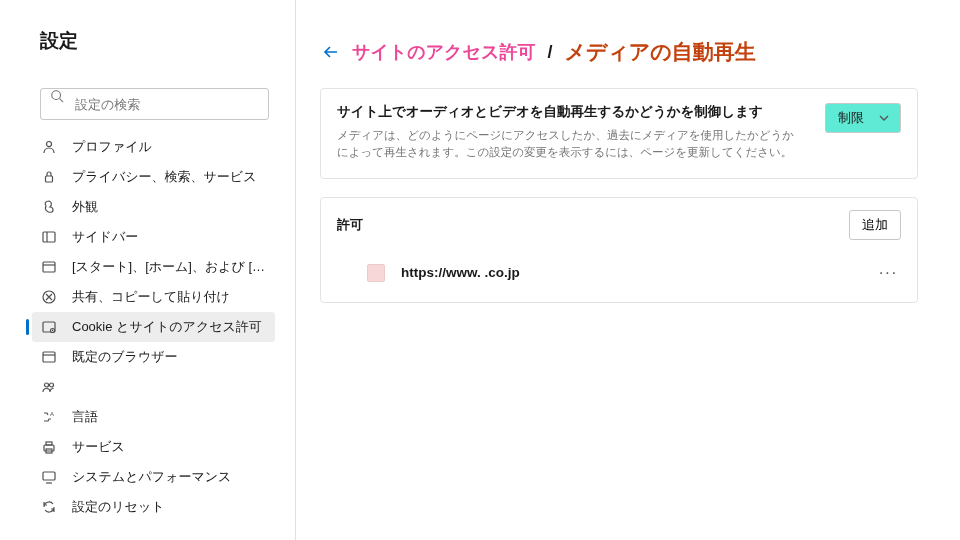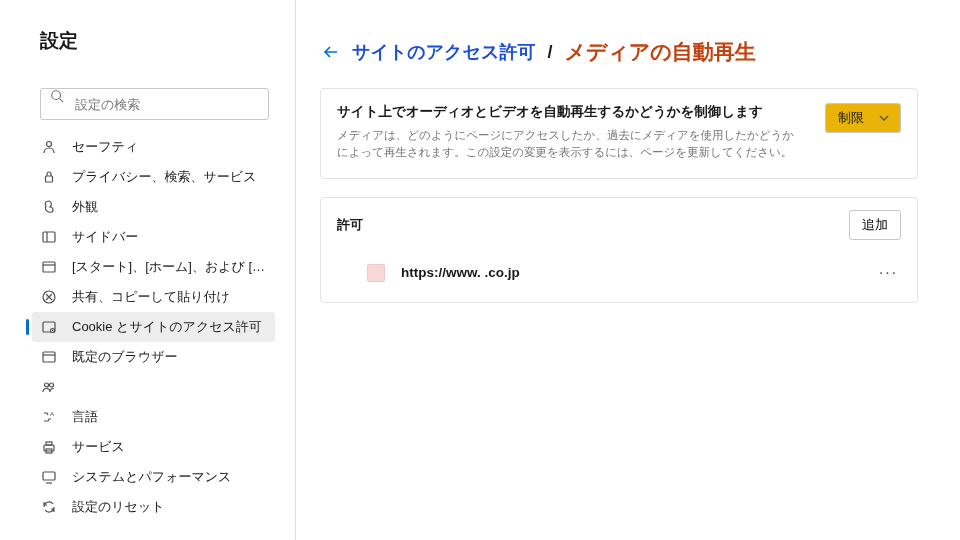--- a/index.html
+++ b/index.html
@@ -102,21 +102,21 @@
     margin-bottom: 22px;
   }
   .back-btn {
     width: 22px; height: 22px;
     display: flex; align-items: center; justify-content: center;
     color: #0070cc;
     cursor: pointer;
     border-radius: 3px;
   }
   .bc-link {
-    color: #1d4ed8;
+    color: #ec4899;
     font-size: 18px;
     font-weight: 600;
     cursor: pointer;
   }
   .bc-sep {
     color: #1a1a1a;
     font-size: 18px;
     font-weight: 600;
     margin: 0 2px;
   }
@@ -152,21 +152,21 @@
   .select-btn {
     display: flex;
     align-items: center;
     gap: 14px;
     border: 1px solid #c8c8c8;
     border-radius: 3px;
     height: 30px;
     padding: 0 10px 0 12px;
     font-size: 13px;
     cursor: pointer;
-    background: #eab308;
+    background: #5eead4;
     white-space: nowrap;
   }
   .chev { width: 12px; height: 12px; color: #555; }
 
   .section-head {
     display: flex;
     align-items: center;
     justify-content: space-between;
     padding: 12px 16px 10px 16px;
   }
@@ -219,21 +219,21 @@
     <input class="search-input" placeholder="設定の検索" style="">
   </div>
   <nav class="nav" id="nav">
       <div class="nav-item">
         <span class="nav-icon">
           <svg viewBox="0 0 16 16" fill="none" stroke="currentColor" stroke-width="1.2">
             <circle cx="8" cy="5" r="2.5"></circle>
             <path d="M3 14c0-2.8 2.2-5 5-5s5 2.2 5 5"></path>
           </svg>
         </span>
-        <span class="nav-label">セーフティ</span>
+        <span class="nav-label">プロファイル</span>
       </div>
       <div class="nav-item">
         <span class="nav-icon">
           <svg viewBox="0 0 16 16" fill="none" stroke="currentColor" stroke-width="1.2">
             <rect x="4.5" y="7" width="7" height="6" rx="1"></rect>
             <path d="M6 7V5a2 2 0 0 1 4 0v2"></path>
           </svg>
         </span>
         <span class="nav-label">プライバシー、検索、サービス</span>
       </div>

